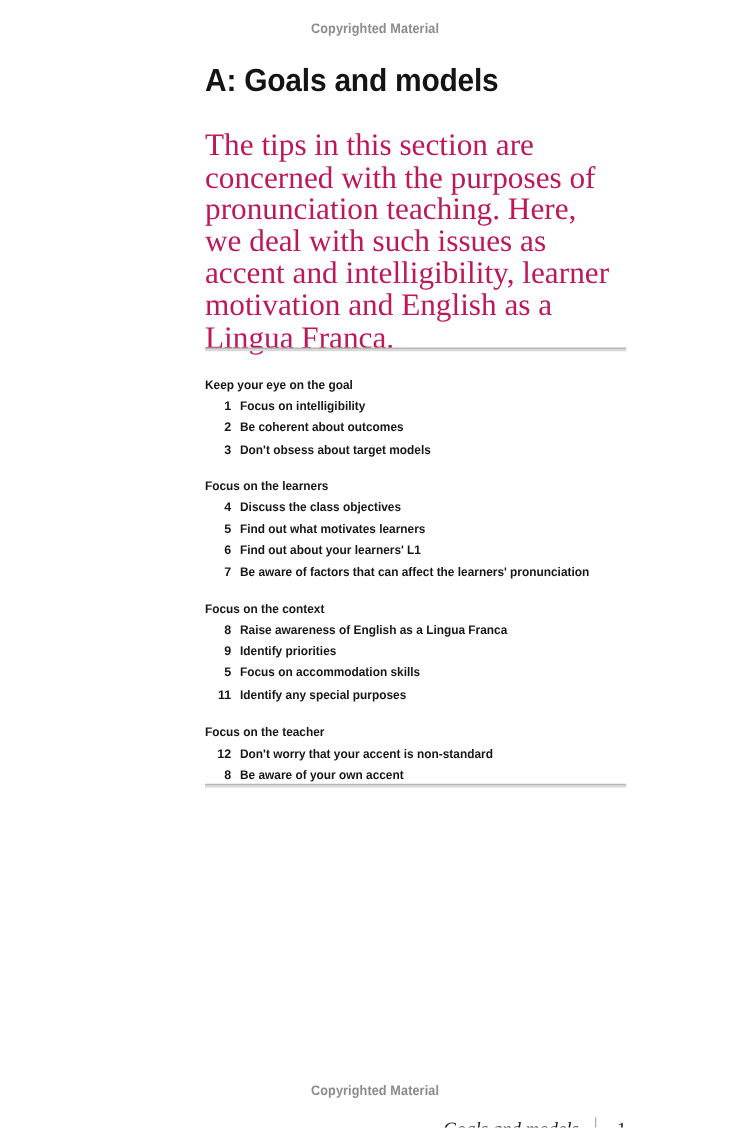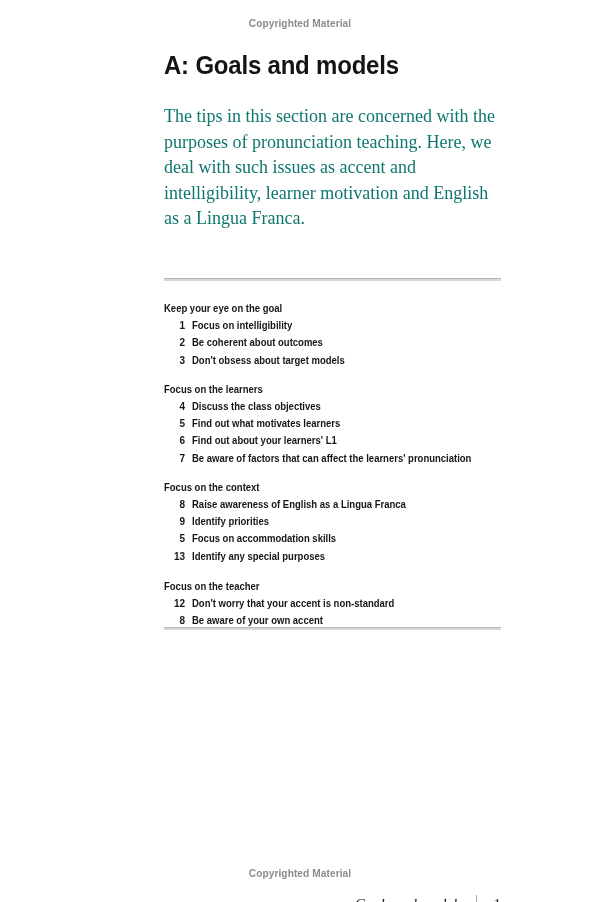--- a/index.html
+++ b/index.html
@@ -58,23 +58,23 @@
     color: #141414;
     transform: scaleX(0.94);
     transform-origin: left center;
   }
 
   p.intro {
     margin: 0;
     padding-top: 24px;
     width: 332px;
     font-family: "Liberation Serif", serif;
-    font-size: 18px;
+    font-size: 25px;
     line-height: 25.6px;
-    color: #0f766e;
+    color: #be185d;
     text-align: left;
   }
 
   
   .rule {
     position: absolute;
     left: 164px;
     width: 337px;
     height: 3px;
     background: linear-gradient(to bottom, #b8b8b8 0, #b8b8b8 1px, #d8d8d8 1px, #d8d8d8 3px);
@@ -212,21 +212,21 @@
         </div>
         <div class="toc-item">
           <span class="item-num">9</span>
           <span class="item-text">Identify priorities</span>
         </div>
         <div class="toc-item">
           <span class="item-num">5</span>
           <span class="item-text">Focus on accommodation skills</span>
         </div>
         <div class="toc-item">
-          <span class="item-num">13</span>
+          <span class="item-num">11</span>
           <span class="item-text">Identify any special purposes</span>
         </div>
       </div>
       <div class="toc-group">
         <div class="group-heading">Focus on the teacher</div>
         <div class="toc-item">
           <span class="item-num">12</span>
           <span class="item-text">Don't worry that your accent is non-standard</span>
         </div>
         <div class="toc-item">

